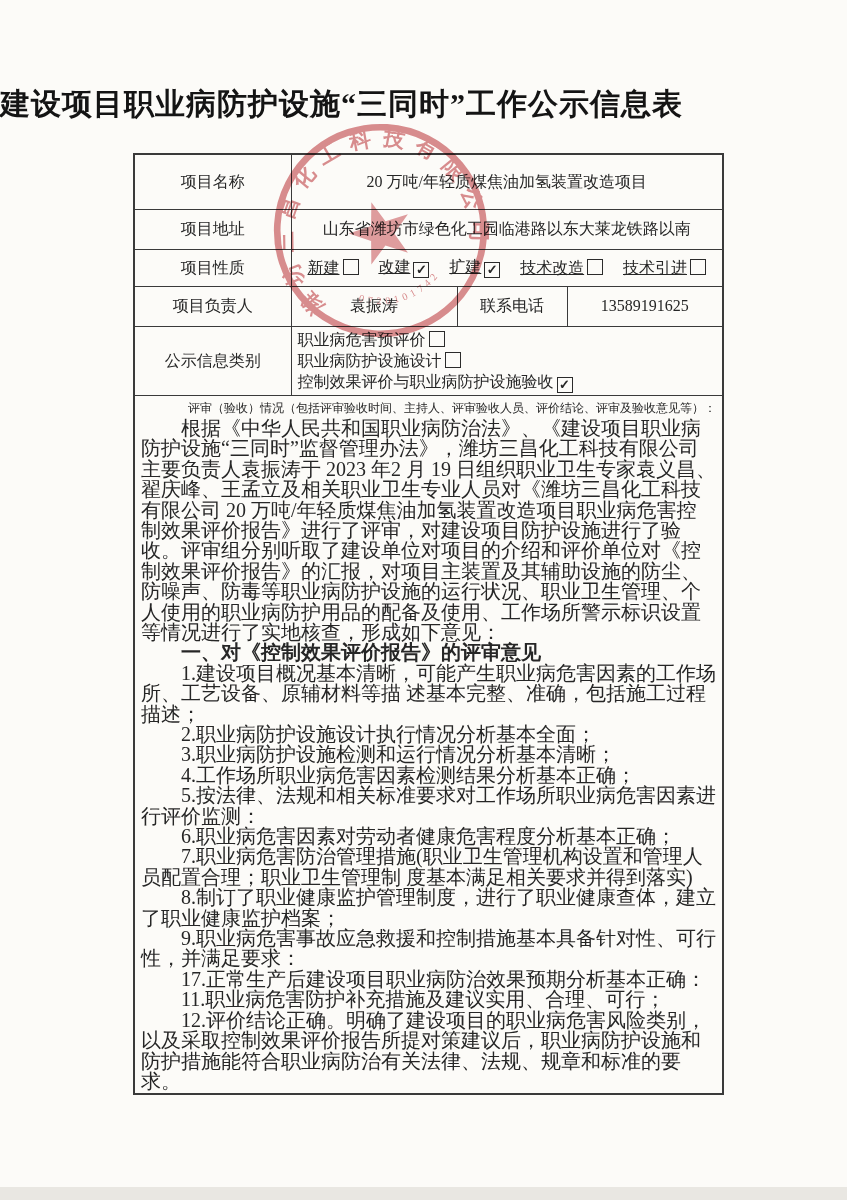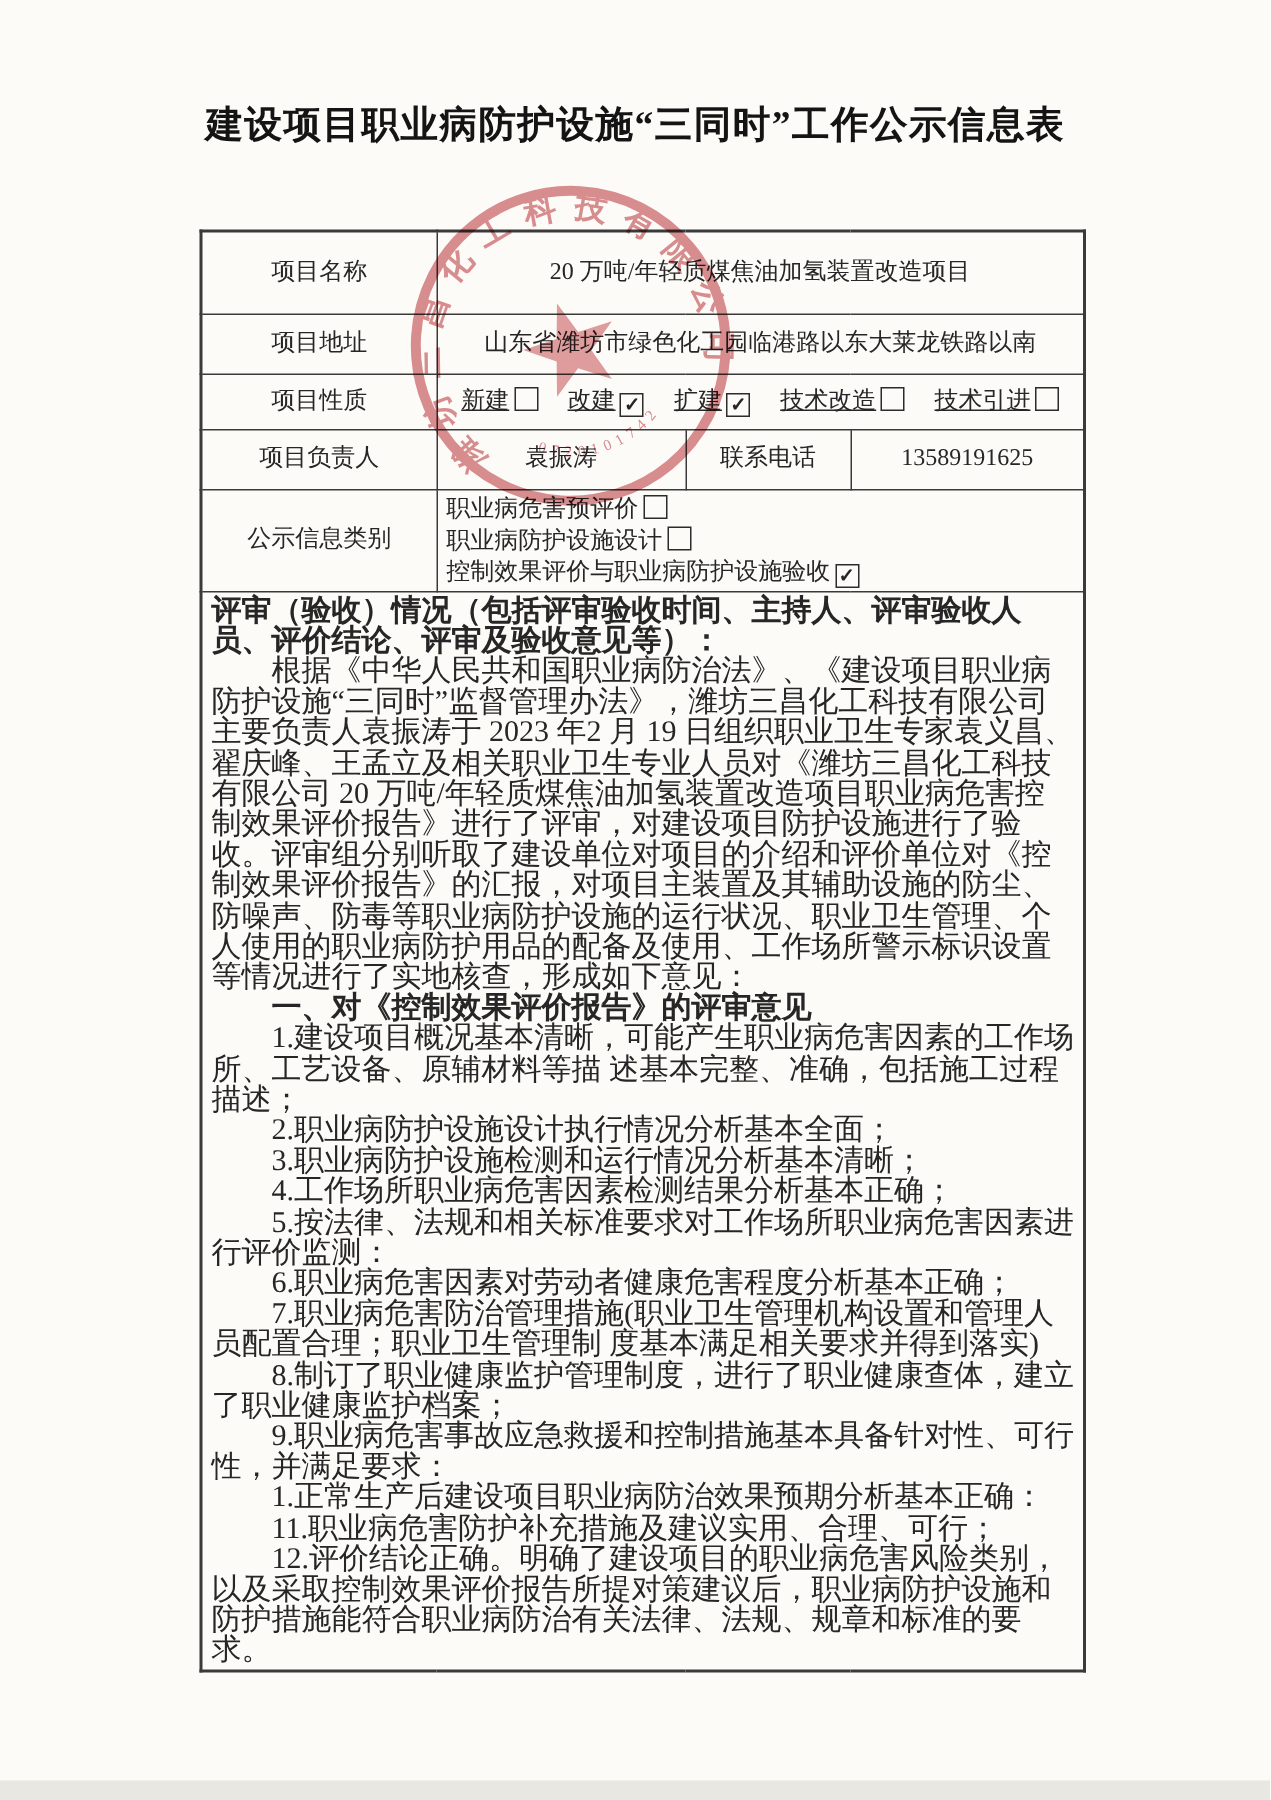--- a/index.html
+++ b/index.html
@@ -4,22 +4,22 @@
 <style>
   html,body{margin:0;padding:0;background:#ffffff;}
   .page{
     position:relative;width:847px;height:1200px;margin:0 auto;
     background:#fcfbf8;overflow:hidden;
     font-family:"Liberation Serif","DejaVu Serif",serif;
     color:#262626;
   }
   .scan-strip{position:absolute;left:0;bottom:0;width:100%;height:13px;background:#e9e7e2;}
   .doc-title{
-    position:absolute;top:66px;left:0;width:100%;text-align:center;
-    font-size:25px;font-weight:bold;letter-spacing:1px;color:#141414;
+    position:absolute;top:84px;left:0;width:100%;text-align:left;
+    font-size:30px;font-weight:bold;letter-spacing:1px;color:#141414;
   }
   table.main{
     position:absolute;left:133px;top:153px;width:589px;
     border-collapse:collapse;table-layout:fixed;
     border:2px solid #3a3a3a;
   }
   table.main td{
     border:1px solid #3a3a3a;font-size:16px;line-height:20px;
     padding:2px 6px;vertical-align:middle;color:#262626;
   }
@@ -40,21 +40,21 @@
   .cat-cell .opt{display:block;line-height:21px;}
   .cb{
     display:inline-block;width:14px;height:14px;border:1.5px solid #2b2b2b;
     margin-left:3px;vertical-align:-2px;line-height:13px;text-align:center;
     font-size:13px;font-weight:bold;box-sizing:content-box;
   }
   td.review-cell{vertical-align:top;padding:7px 9px 4px 9px;}
   .review-cell .para{font-size:20px;line-height:20.4px;}
   .review-cell .b{font-weight:bold;}
   .review-cell .ind{text-indent:2em;}
-  .review-heading{font-size:20px;line-height:20.4px;font-weight:bold;}
+  .review-heading{font-size:12px;line-height:20.4px;font-weight:normal;text-align:right;}
   
   .stamp{
     position:absolute;left:268px;top:118px;width:225px;height:225px;
     transform:rotate(-18deg);opacity:.62;mix-blend-mode:multiply;
     pointer-events:none;
   }
   .stamp text{font-family:"Liberation Serif","DejaVu Serif",serif;}
 </style>
 </head>
 <body>
@@ -115,21 +115,21 @@
               <div class="para b ind">一、对《控制效果评价报告》的评审意见</div>
               <div class="para ind">1.建设项目概况基本清晰，可能产生职业病危害因素的工作场所、工艺设备、原辅材料等描 述基本完整、准确，包括施工过程描述；</div>
               <div class="para ind">2.职业病防护设施设计执行情况分析基本全面；</div>
               <div class="para ind">3.职业病防护设施检测和运行情况分析基本清晰；</div>
               <div class="para ind">4.工作场所职业病危害因素检测结果分析基本正确；</div>
               <div class="para ind">5.按法律、法规和相关标准要求对工作场所职业病危害因素进行评价监测：</div>
               <div class="para ind">6.职业病危害因素对劳动者健康危害程度分析基本正确；</div>
               <div class="para ind">7.职业病危害防治管理措施(职业卫生管理机构设置和管理人员配置合理；职业卫生管理制 度基本满足相关要求并得到落实)</div>
               <div class="para ind">8.制订了职业健康监护管理制度，进行了职业健康查体，建立了职业健康监护档案；</div>
               <div class="para ind">9.职业病危害事故应急救援和控制措施基本具备针对性、可行性，并满足要求：</div>
-              <div class="para ind">1.正常生产后建设项目职业病防治效果预期分析基本正确：</div>
+              <div class="para ind">17.正常生产后建设项目职业病防治效果预期分析基本正确：</div>
               <div class="para ind">11.职业病危害防护补充措施及建议实用、合理、可行；</div>
               <div class="para ind">12.评价结论正确。明确了建设项目的职业病危害风险类别，以及采取控制效果评价报告所提对策建议后，职业病防护设施和防护措施能符合职业病防治有关法律、法规、规章和标准的要求。</div>
             </div>
       </td>
     </tr>
   </tbody>
     </table>
 
   <div class="stamp">
     <svg width="225" height="225" viewBox="0 0 220 220">

